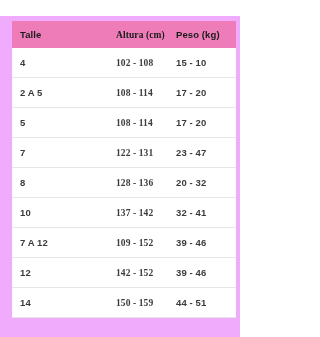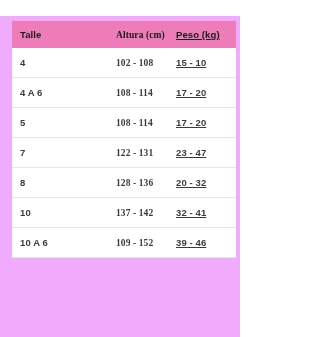--- a/index.html
+++ b/index.html
@@ -53,21 +53,21 @@
     white-space: nowrap;
   }
 
   th.col-talle,
   td.col-talle { width: 96px; padding-left: 8px; }
 
   th.col-altura,
   td.col-altura { width: 60px; padding-left: 0px; font-family: Liberation Serif, serif; }
 
   th.col-peso,
-  td.col-peso { width: 60px; padding-left: 0px; text-decoration: underline; }
+  td.col-peso { width: 60px; padding-left: 0px; }
 
   
   tbody tr {
     background: #ffffff;
     border-bottom: 1px solid #e6e6e6;
   }
 
   tbody td {
     height: 29px;
     padding: 0;
@@ -95,21 +95,21 @@
         </tr>
       </thead>
       <tbody id="size-table-body">
 
       <tr>
             <td class="col-talle">4</td>
             <td class="col-altura">102 - 108</td>
             <td class="col-peso">15 - 10</td>
           </tr>
           <tr>
-            <td class="col-talle">4 A 6</td>
+            <td class="col-talle">2 A 5</td>
             <td class="col-altura">108 - 114</td>
             <td class="col-peso">17 - 20</td>
           </tr>
           <tr>
             <td class="col-talle">5</td>
             <td class="col-altura">108 - 114</td>
             <td class="col-peso">17 - 20</td>
           </tr>
           <tr>
             <td class="col-talle">7</td>
@@ -120,20 +120,30 @@
             <td class="col-talle">8</td>
             <td class="col-altura">128 - 136</td>
             <td class="col-peso">20 - 32</td>
           </tr>
           <tr>
             <td class="col-talle">10</td>
             <td class="col-altura">137 - 142</td>
             <td class="col-peso">32 - 41</td>
           </tr>
           <tr>
-            <td class="col-talle">10 A 6</td>
+            <td class="col-talle">7 A 12</td>
             <td class="col-altura">109 - 152</td>
             <td class="col-peso">39 - 46</td>
+          </tr>
+          <tr>
+            <td class="col-talle">12</td>
+            <td class="col-altura">142 - 152</td>
+            <td class="col-peso">39 - 46</td>
+          </tr>
+          <tr>
+            <td class="col-talle">14</td>
+            <td class="col-altura">150 - 159</td>
+            <td class="col-peso">44 - 51</td>
           </tr>
         </tbody>
     </table>
   </div>
 </div>
 
 </body></html>

